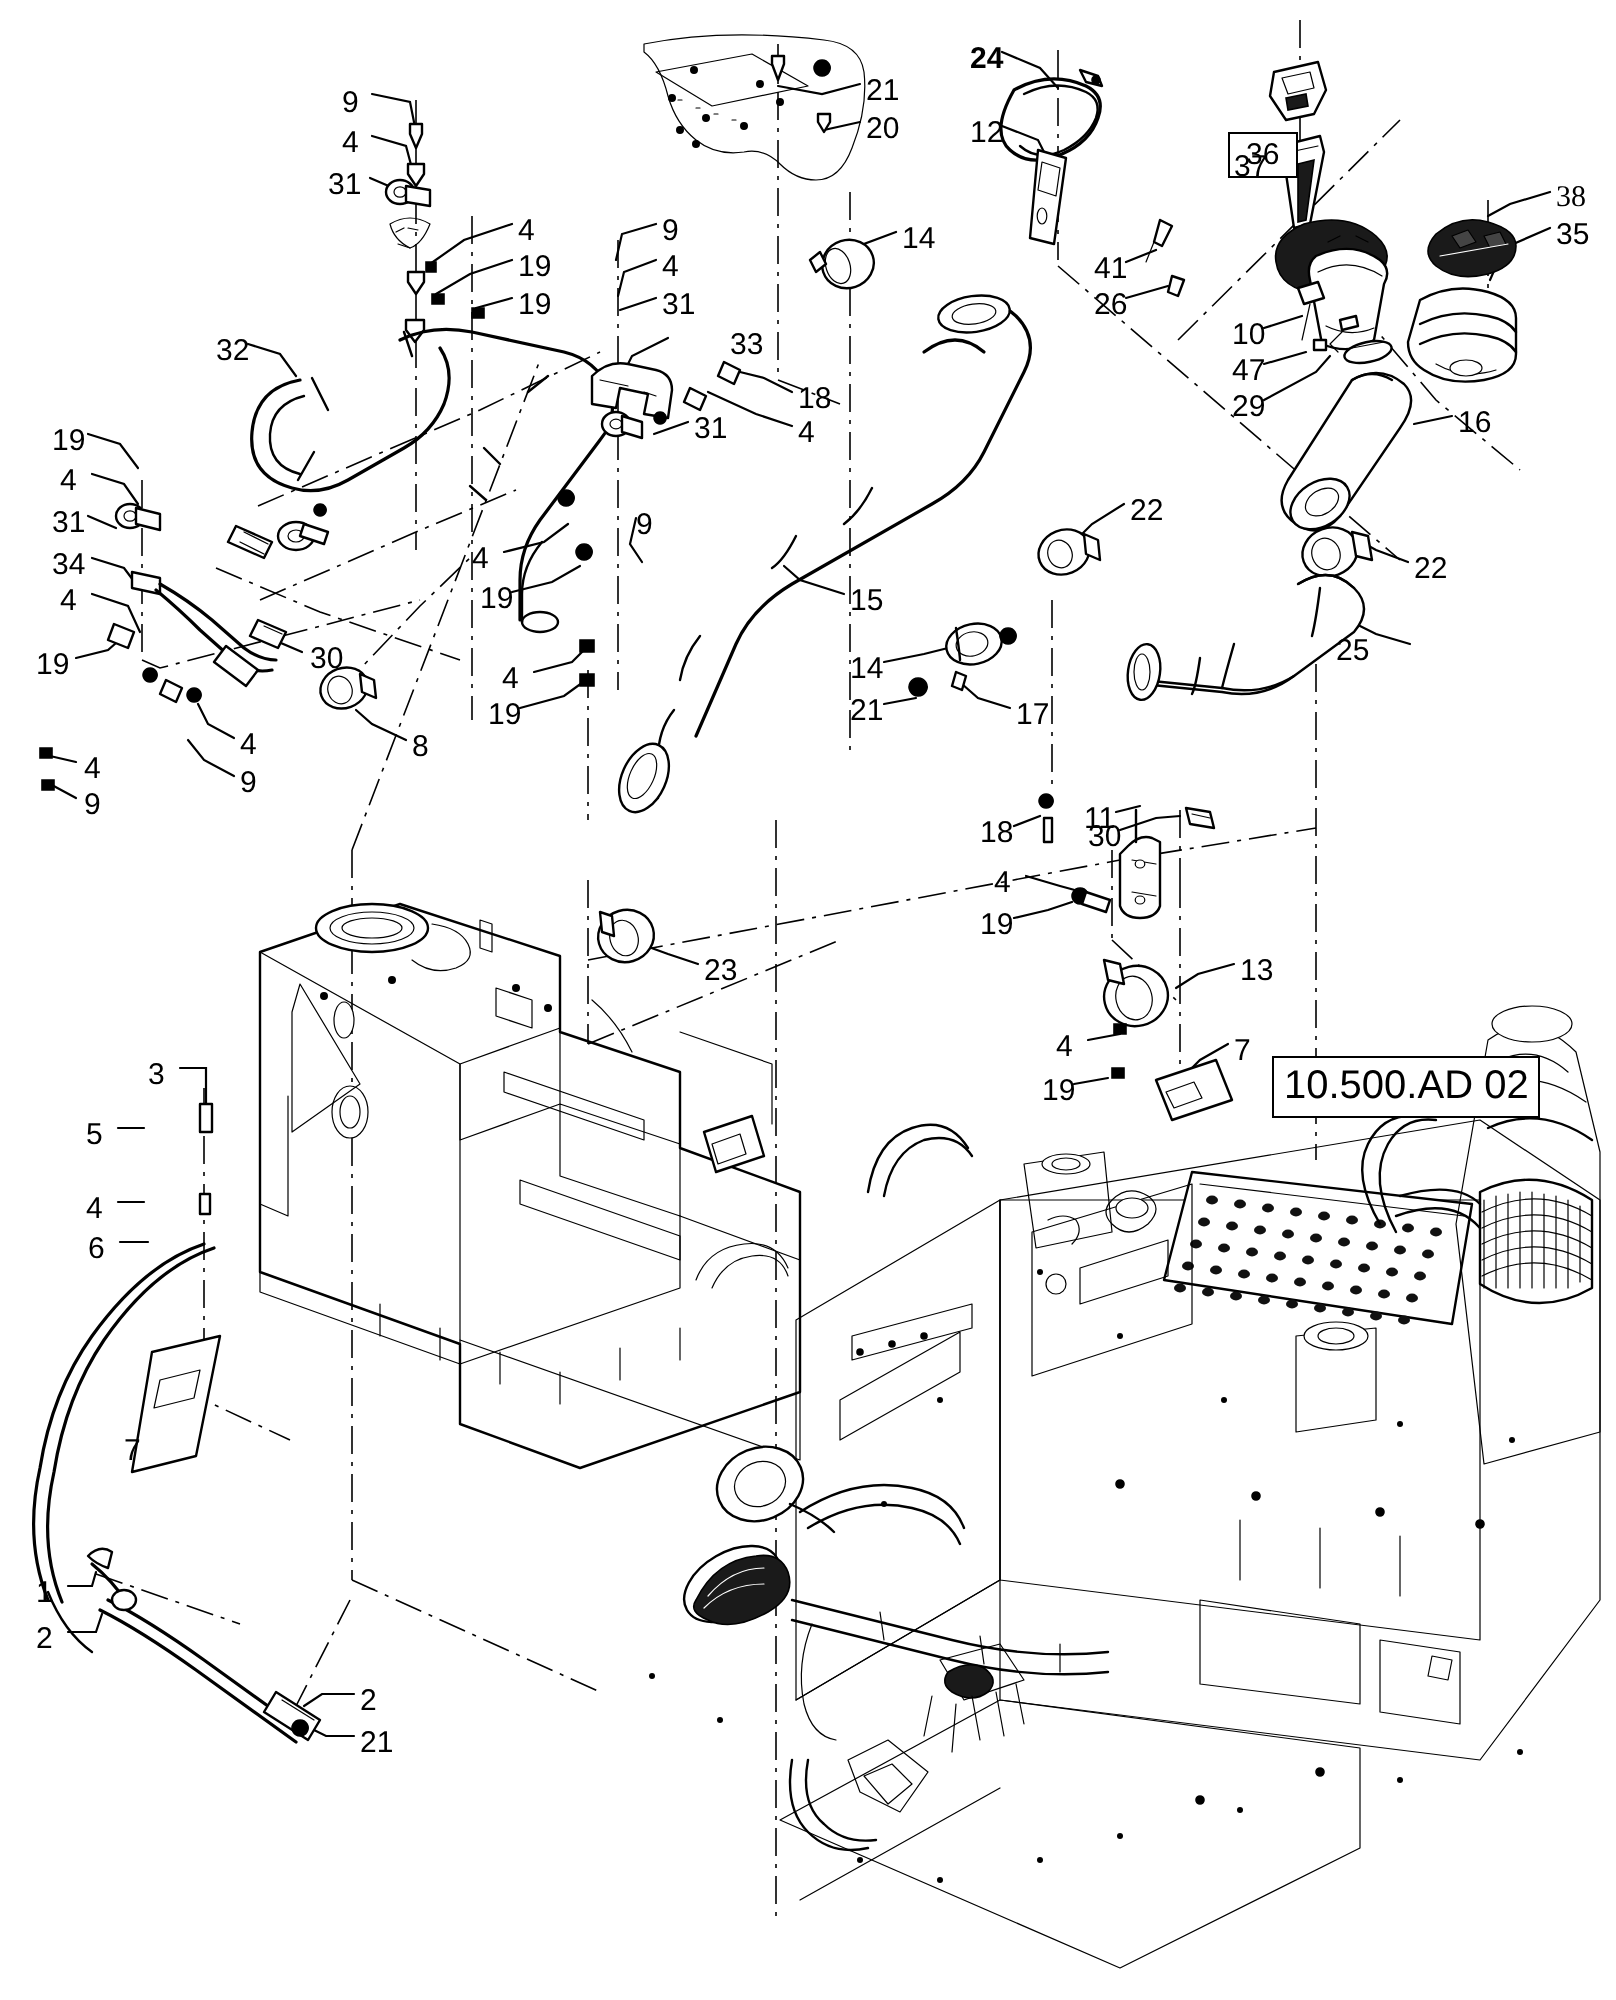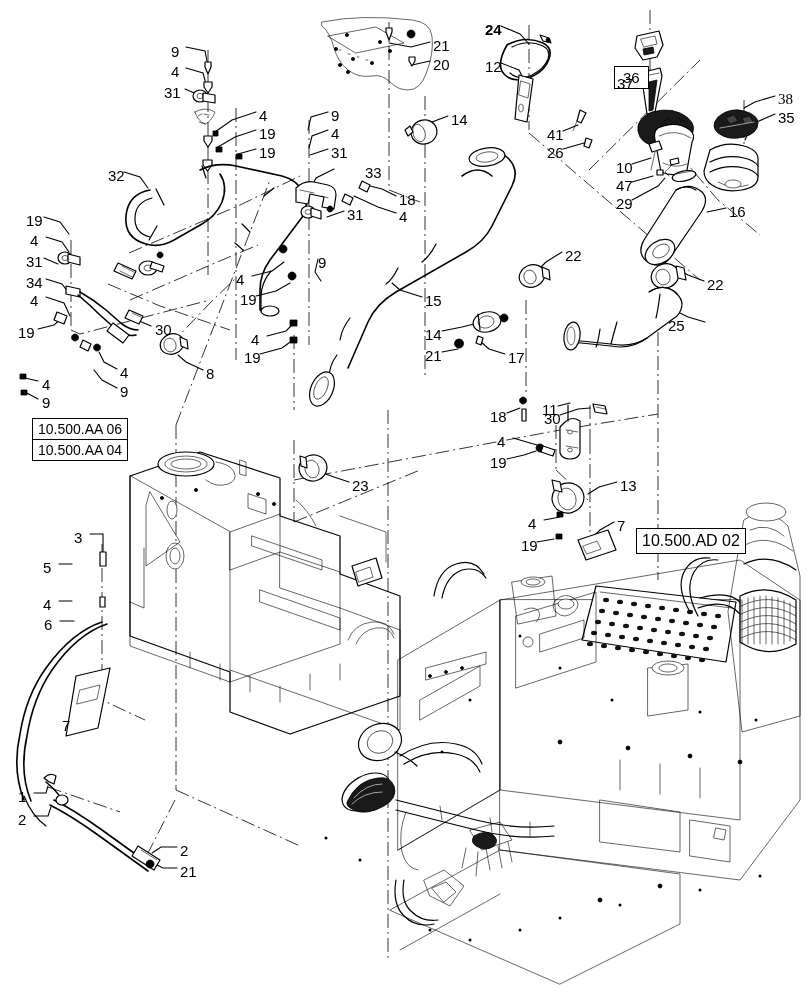--- a/index.html
+++ b/index.html
@@ -3,21 +3,21 @@
 <meta charset="utf-8">
 <title>Parts Diagram</title>
 <style>
   html,body{margin:0;padding:0;background:#ffffff;}
   body{font-family:"Liberation Sans", sans-serif;}
   #sheet{position:relative;width:808px;height:1000px;background:#fff;overflow:hidden;}
   svg#art{position:absolute;left:0;top:0;width:808px;height:1000px;}
   .lbl{position:absolute;font-family:"Liberation Sans", sans-serif;font-size:15px;color:#000;
        line-height:1;white-space:nowrap;user-select:none;}
   .refbox{position:absolute;border:1.5px solid #000;background:#fff;
-          font-family:"Liberation Sans", sans-serif;font-size:16px;color:#000;
+          font-family:"Liberation Sans", sans-serif;font-size:20px;color:#000;
           padding:2px 5px;white-space:nowrap;line-height:1.25;}
   .refstack{position:absolute;border:1.5px solid #000;background:#fff;}
   .refstack > div{font-family:"Liberation Sans", sans-serif;font-size:14px;color:#000;
                   padding:2px 5px;white-space:nowrap;}
   .refstack > div + div{border-top:1.5px solid #000;}
   .numbox{position:absolute;border:1.5px solid #000;background:#fff;
           font-family:"Liberation Sans", sans-serif;font-size:15px;color:#000;
           padding:2px 8px;white-space:nowrap;margin-left:48px;}
 </style>
 </head>
@@ -610,24 +610,20 @@
     <path class="hair" d="M356 644 q6 -14 20 -16 q14 -2 18 10"></path>
     <path class="sf" d="M352 566 l24 -8 l6 20 l-24 8 Z"></path>
     <path class="hair" d="M356 572 l14 -5 l3 10 l-14 5 Z"></path>
     <path class="hair" d="M426 668 l60 -16 l0 12 l-60 16 Z"></path>
     <circle class="blk" cx="430" cy="676" r="1.5"></circle>
     <circle class="blk" cx="446" cy="672" r="1.5"></circle>
     <circle class="blk" cx="462" cy="668" r="1.5"></circle>
   </g>
 </svg>
 
-<div class="refstack" style="left:32px;top:418px;">
-  <div>10.500.AA 06</div>
-  <div>10.500.AA 04</div>
-</div>
 
 <div class="refbox" style="left:636px;top:528px;">10.500.AD 02</div>
 
 <div class="numbox" style="left:566px;top:66px;">36</div>
 
 <div class="lbl" style="left:171px;top:44px;">9</div>
 <div class="lbl" style="left:171px;top:64px;">4</div>
 <div class="lbl" style="left:164px;top:85px;">31</div>
 <div class="lbl" style="left:259px;top:108px;">4</div>
 <div class="lbl" style="left:259px;top:126px;">19</div>

